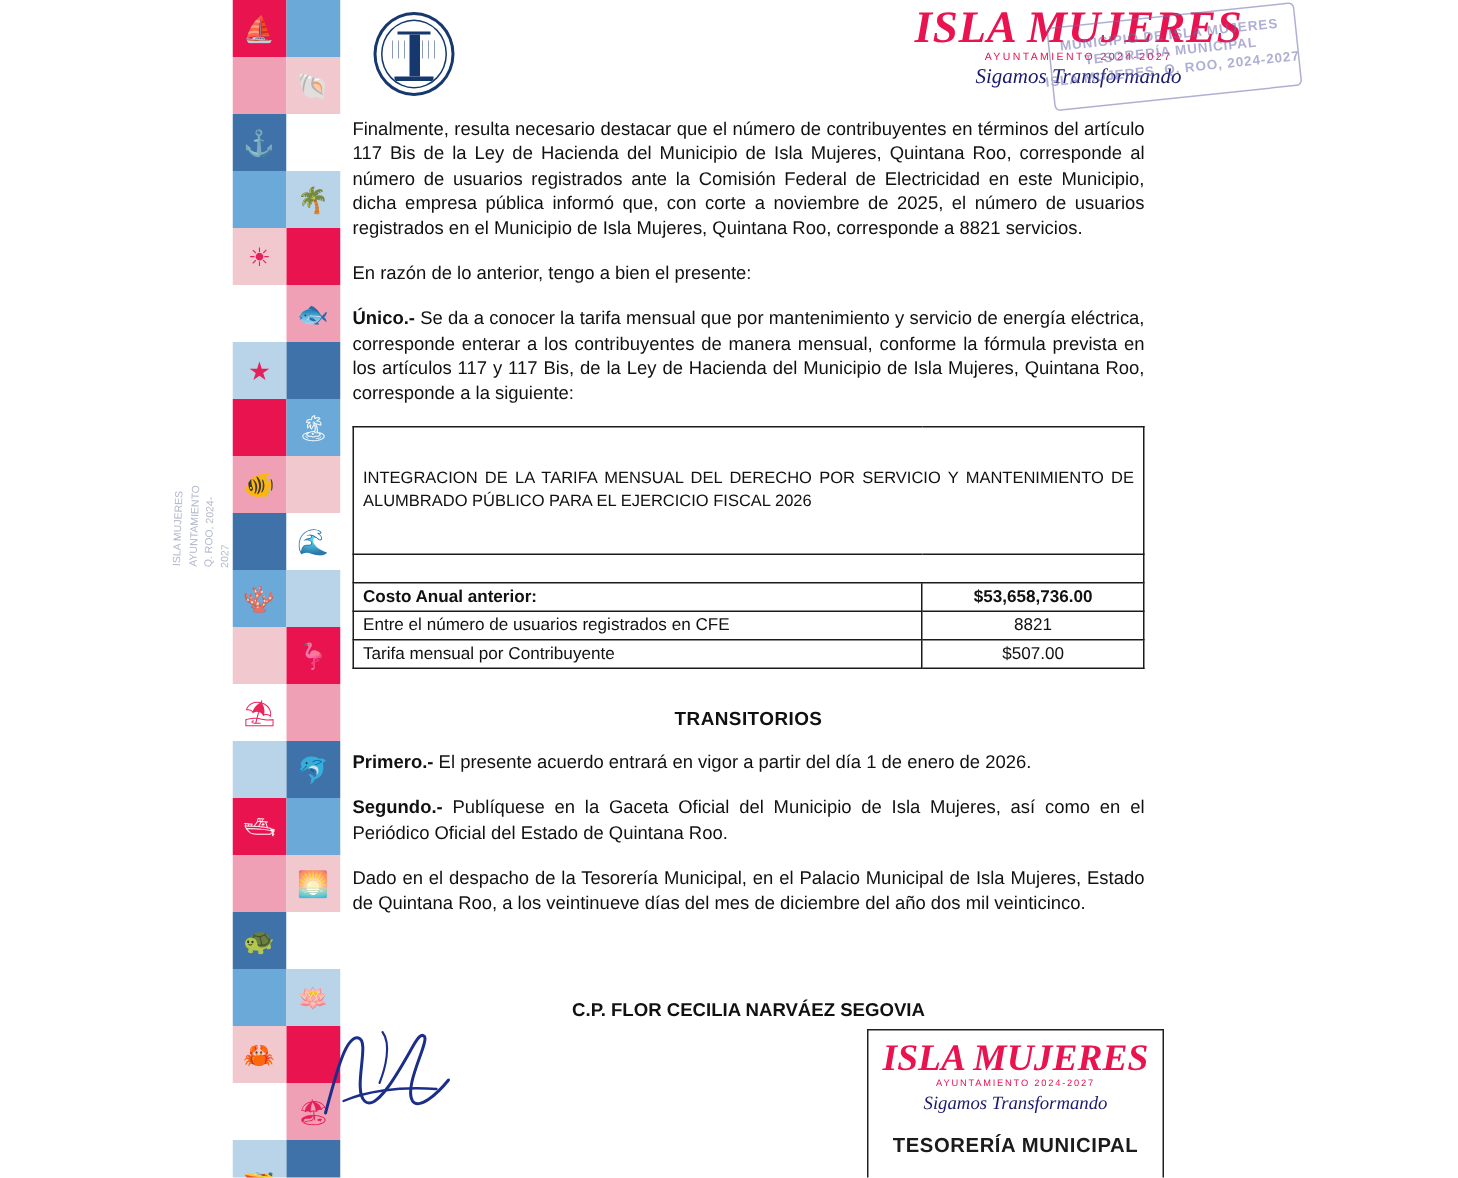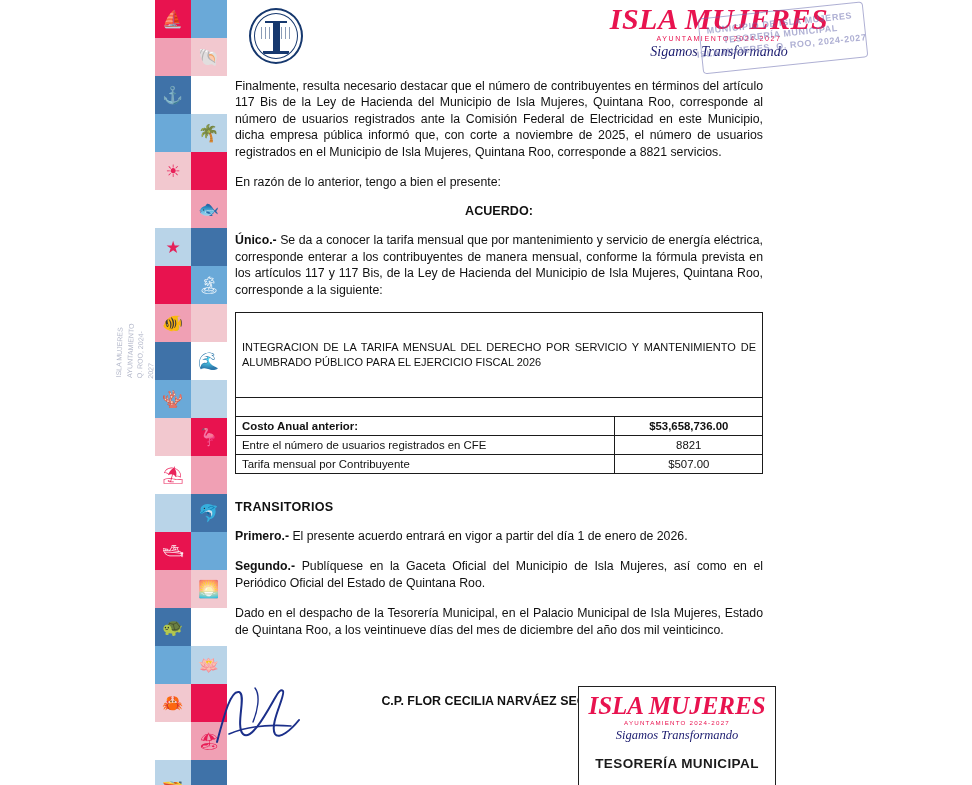--- a/index.html
+++ b/index.html
@@ -220,20 +220,21 @@
     padding: 8px 8px;
   }
   td.label { width: 72%; }
   td.value { text-align: center; width: 28%; }
   .bold { font-weight: bold; }
 
   .spacer-row td { border: none; height: 12px; }
 
   
   .transitorios-title {
+    text-align: center;
     font-weight: bold;
     font-size: 12.6px;
     margin: 26px 0 14px 0;
     letter-spacing: .3px;
   }
 
   
   .sign-title {
     text-align: center;
     font-weight: bold;
@@ -397,21 +398,20 @@
   <div>AYUNTAMIENTO</div>
   <div>Q. ROO, 2024-2027</div>
 </div>
 
 <div class="doc">
 
   <p class="para">Finalmente, resulta necesario destacar que el número de contribuyentes en términos del artículo 117 Bis de la Ley de Hacienda del Municipio de Isla Mujeres, Quintana Roo, corresponde al número de usuarios registrados ante la Comisión Federal de Electricidad en este Municipio, dicha empresa pública informó que, con corte a noviembre de 2025, el número de usuarios registrados en el Municipio de Isla Mujeres, Quintana Roo, corresponde a 8821 servicios.</p>
 
   <p class="para">En razón de lo anterior, tengo a bien el presente:</p>
 
-  <div class="center">ACUERDO:</div>
 
   <p class="para">
     <span class="lead">Único.-</span><span> Se da a conocer la tarifa mensual que por mantenimiento y servicio de energía eléctrica, corresponde enterar a los contribuyentes de manera mensual, conforme la fórmula prevista en los artículos 117 y 117 Bis, de la Ley de Hacienda del Municipio de Isla Mujeres, Quintana Roo, corresponde a la siguiente:</span>
   </p>
 
   <table class="tarifa">
     <tbody>
       <tr>
         <td class="head-cell" colspan="2">INTEGRACION DE LA TARIFA MENSUAL DEL DERECHO POR SERVICIO Y MANTENIMIENTO DE ALUMBRADO PÚBLICO PARA EL EJERCICIO FISCAL 2026</td>
       </tr>

